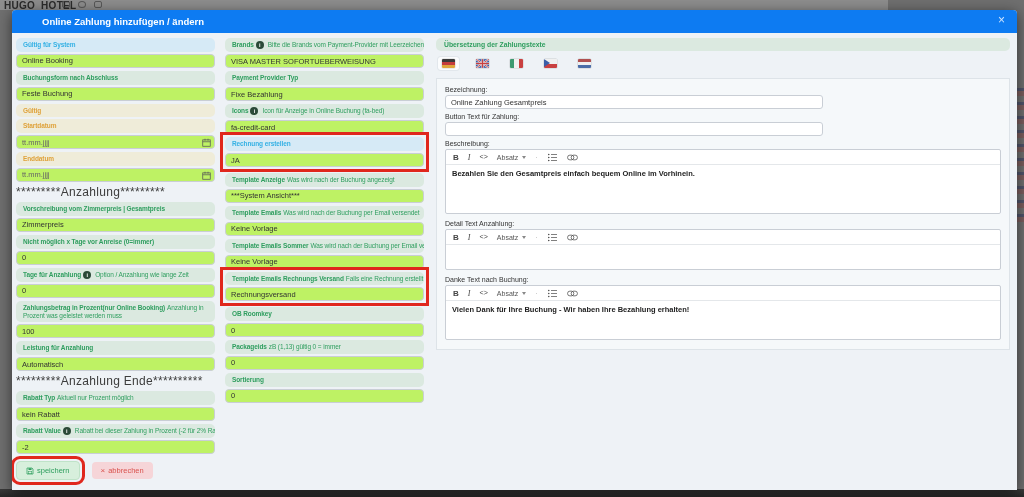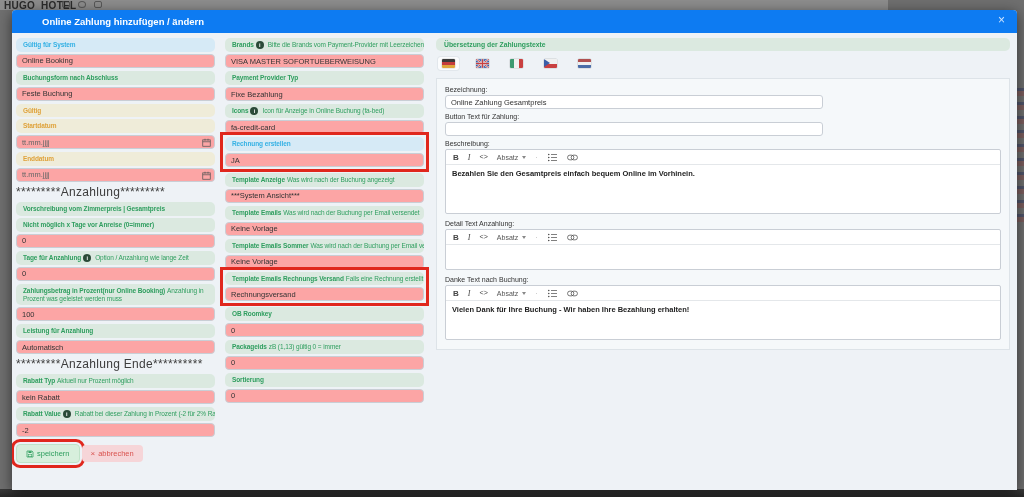--- a/index.html
+++ b/index.html
@@ -33,32 +33,32 @@
   
   .field { margin-bottom:0; }
   .flabel { border-radius:5px; padding:3px 7px; font-size:6.5px; letter-spacing:-0.1px; line-height:1.2;
      margin-bottom:2px; white-space:nowrap; overflow:hidden; }
   .flabel.wrap { white-space:normal; }
   .flabel .strong { font-weight:bold; }
   .flabel .rest { margin-left:2px; }
   .style-green  { background:#dbe9e0; color:#2f9e5f; }
   .style-blue   { background:#d6eaf6; color:#35b1e4; }
   .style-yellow { background:#efecd9; color:#dfa23a; }
-  .finput { width:100%; height:14px; border:1px solid #c9ced5; border-radius:4px; background:#fca5a5;
+  .finput { width:100%; height:14px; border:1px solid #c9ced5; border-radius:4px; background:#bef264;
      font-family:"Liberation Sans",sans-serif; font-size:7.5px; color:#333; padding:4px 5px; margin-bottom:3px; display:block; }
   .finput.muted { color:#666; }
   .inputwrap { position:relative; }
   .cal-icon { position:absolute; right:4px; top:3px; pointer-events:none; }
   .info-badge { display:inline-block; width:8px; height:8px; border-radius:50%; background:#2b4a38; color:#fff;
      font-size:5.5px; line-height:8px; text-align:center; font-weight:bold; margin:0 2px; vertical-align:middle; }
   .separator { font-size:12px; color:#3d3d3d; margin:1px 0 3px 0; letter-spacing:.3px; }
 
   .redbox { outline:3px solid #e0271d; outline-offset:2px; }
 
-  .btnrow { display:flex; gap:2px; margin-top:7px; align-items:center; }
+  .btnrow { display:flex; gap:12px; margin-top:7px; align-items:center; }
   .btn { border:none; border-radius:4px; font-family:"Liberation Sans",sans-serif; font-size:7.5px;
      padding:4px 9px; display:flex; align-items:center; gap:3px; cursor:pointer; }
   .btn-save { background:#d7efdc; color:#2e9e5e; border:1px solid #bfe3c8; }
   .btn-cancel { background:#f6d5d8; color:#d9534f; }
   .btn-cancel .x { font-size:8px; }
 
   
   .panel-header { border-radius:5px; padding:3px 8px; font-size:6.8px; font-weight:bold; background:#dbe9e0; color:#2f9e5f; margin-bottom:5px; }
   .flagrow { display:flex; align-items:center; gap:13px; margin:2px 0 7px 2px; height:15px; }
   .flagchip { padding:2px 4px; border-radius:3px; display:flex; align-items:center; cursor:pointer; }
@@ -150,20 +150,21 @@
               <line x1="4" y1="1" x2="4" y2="3.5" stroke="#555"></line>
               <line x1="8" y1="1" x2="8" y2="3.5" stroke="#555"></line>
             </svg>
         </div>
       </div>
 
       <div class="separator">*********Anzahlung*********</div>
 
       <div class="field">
         <div class="flabel style-green"><span class="strong">Vorschreibung vom Zimmerpreis | Gesamtpreis</span></div>
+        <input class="finput" value="Zimmerpreis" style="">
       </div>
       <div class="field">
         <div class="flabel style-green"><span class="strong">Nicht möglich x Tage vor Anreise (0=immer)</span></div>
         <input class="finput" value="0" style="">
       </div>
       <div class="field">
         <div class="flabel style-green"><span class="strong">Tage für Anzahlung</span><span class="info-badge">i</span><span class="rest">Option / Anzahlung wie lange Zeit</span></div>
         <input class="finput" value="0" style="">
       </div>
       <div class="field">

